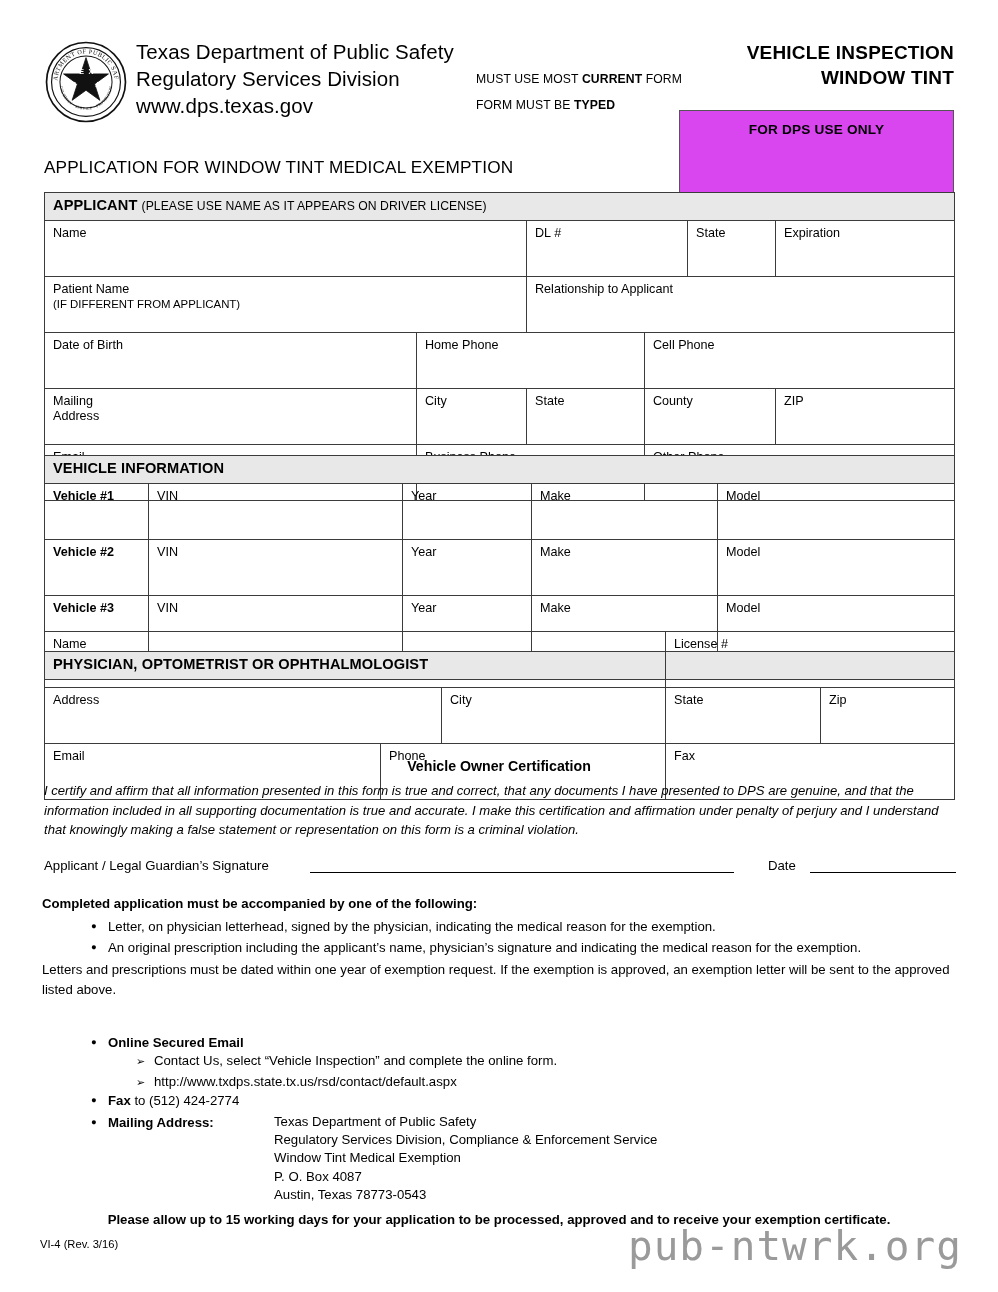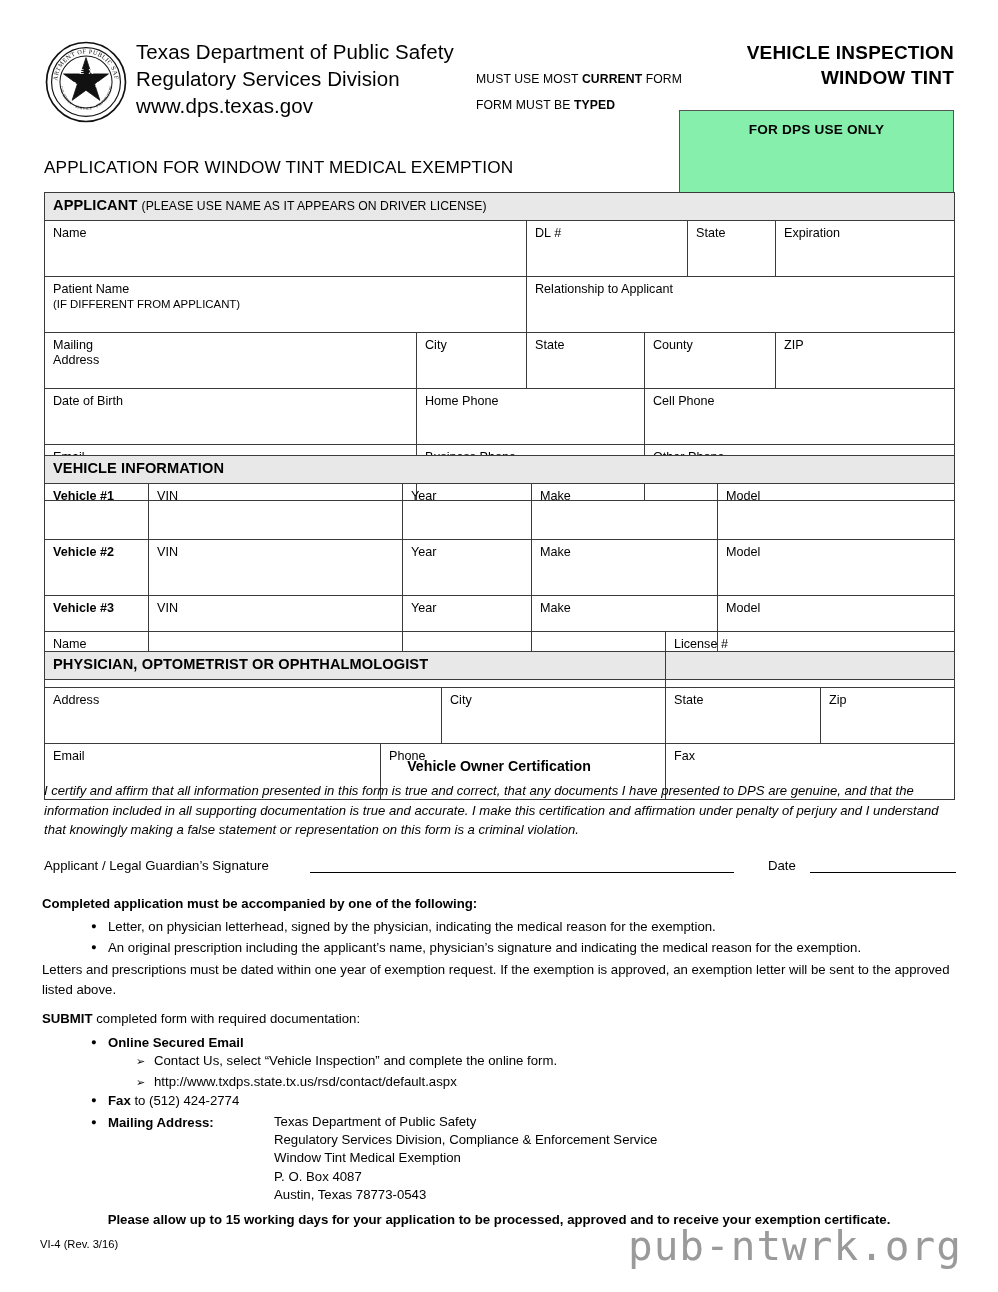--- a/index.html
+++ b/index.html
@@ -36,21 +36,21 @@
     font-size: 12.2px; letter-spacing: 0.1px;
   }
   .formtitle {
     position: absolute; right: 44px; top: 40px;
     text-align: right; font-size: 19px; font-weight: bold;
     line-height: 25px; letter-spacing: 0.2px;
   }
   .dpsbox {
     position: absolute; left: 679px; top: 110px;
     width: 275px; height: 110px;
-    background: #86efac; border: 1.4px solid #555555;
+    background: #d946ef; border: 1.4px solid #555555;
     text-align: center;
   }
   .dpsbox span {
     display: block; margin-top: 11px;
     font-size: 13.6px; font-weight: bold; letter-spacing: 0.2px;
   }
 
   .apptitle {
     position: absolute; left: 44px; top: 157px;
     font-size: 17.2px; font-weight: normal; letter-spacing: 0.15px;
@@ -215,33 +215,33 @@
         <td>Expiration</td>
       </tr>
       <tr>
         <td colspan="2" class="two-line">
           <div>Patient Name</div>
           <div class="l2">(IF DIFFERENT FROM APPLICANT)</div>
         </td>
         <td colspan="5">Relationship to Applicant</td>
       </tr>
       <tr>
+        <td>Date of Birth</td>
+        <td colspan="3">Home Phone</td>
+        <td colspan="3">Cell Phone</td>
+      </tr>
+      <tr>
         <td class="two-line">
           <div>Mailing</div>
           <div>Address</div>
         </td>
         <td>City</td>
         <td colspan="2">State</td>
         <td colspan="2">County</td>
         <td>ZIP</td>
-      </tr>
-      <tr>
-        <td>Date of Birth</td>
-        <td colspan="3">Home Phone</td>
-        <td colspan="3">Cell Phone</td>
       </tr>
       <tr>
         <td>Email</td>
         <td colspan="3">Business Phone</td>
         <td colspan="3">Other Phone</td>
       </tr>
     </tbody>
   </table>
 
   <table class="tbl" style="top:455px;">
@@ -324,23 +324,20 @@
     <span class="b">Completed application must be accompanied by one of the following:</span>
   </div>
 
   <ul class="sec bullets lvl1" style="top:914px; width:870px;">
     <li>Letter, on physician letterhead, signed by the physician, indicating the medical reason for the exemption.</li>
     <li>An original prescription including the applicant’s name, physician’s signature and indicating the medical reason for the exemption.</li>
   </ul>
 
   <div class="sec para" style="top:960px;">Letters and prescriptions must be dated within one year of exemption request. If the exemption is approved, an exemption letter will be sent to the approved listed above.</div>
 
-  <div class="sec" style="top:1011px;">
-    <span class="b">SUBMIT</span><span> completed form with required documentation:</span>
-  </div>
 
   <ul class="sec bullets lvl1" style="top:1030px;">
     <li>
       <span class="b">Online Secured Email</span>
     </li>
   </ul>
 
   <ul class="sec bullets lvl2" style="top:1048px; margin-left:92px;">
     <li>Contact Us, select “Vehicle Inspection” and complete the online form.</li>
     <li>http://www.txdps.state.tx.us/rsd/contact/default.aspx</li>

